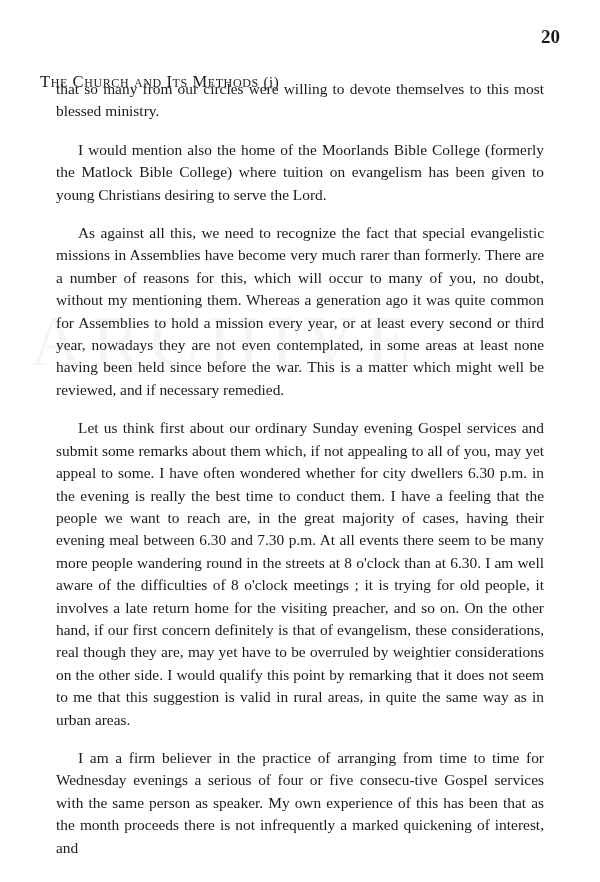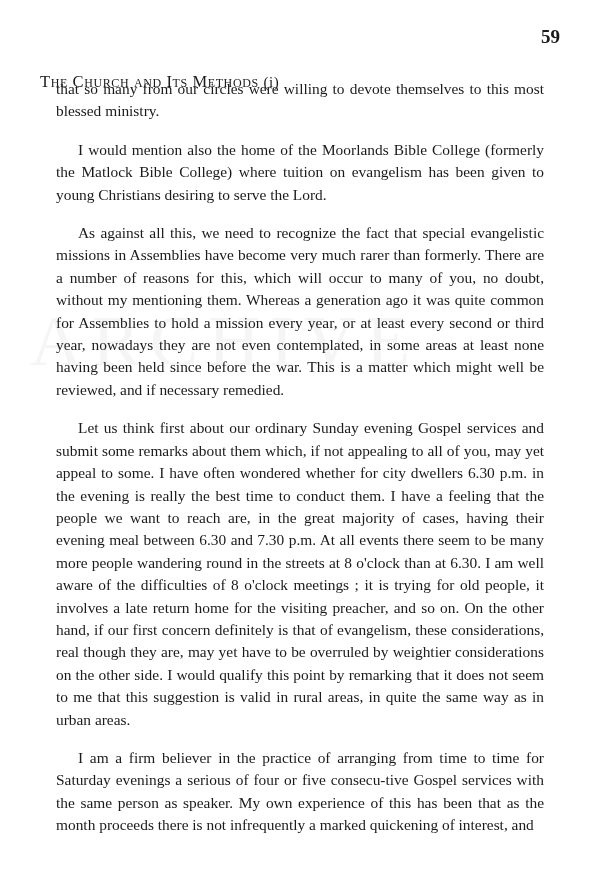--- a/index.html
+++ b/index.html
@@ -97,24 +97,24 @@
 <div class="page">
 
   <div class="watermark">1959</div>
   <div class="watermark2">ARCHIVE</div>
 
   <div class="header">
     <div class="running-head">
       <span>The Church and Its Methods</span>
       <span class="small">(i)</span>
     </div>
-    <div class="folio">59</div>
+    <div class="folio">20</div>
   </div>
 
   <div class="body-text">
     <p>that so many from our circles were willing to devote themselves to this most blessed ministry.</p>
     <p class="indent">I would mention also the home of the Moorlands Bible College (formerly the Matlock Bible College) where tuition on evangelism has been given to young Christians desiring to serve the Lord.</p>
     <p class="indent">As against all this, we need to recognize the fact that special evangelistic missions in Assemblies have become very much rarer than formerly.   There are a number of reasons for this, which will occur to many of you, no doubt, without my mentioning them.   Whereas a generation ago it was quite common for Assemblies to hold a mission every year, or at least every second or third year, nowadays they are not even contemplated, in some areas at least none having been held since before the war.   This is a matter which might well be reviewed, and if necessary remedied.</p>
     <p class="indent">Let us think first about our ordinary Sunday evening Gospel services and submit some remarks about them which, if not appealing to all of you, may yet appeal to some.   I have often wondered whether for city dwellers 6.30 p.m. in the evening is really the best time to conduct them.   I have a feeling that the people we want to reach are, in the great majority of cases, having their evening meal between 6.30 and 7.30 p.m.   At all events there seem to be many more people wandering round in the streets at 8 o'clock than at 6.30.   I am well aware of the difficulties of 8 o'clock meetings ;  it is trying for old people, it involves a late return home for the visiting preacher, and so on.   On the other hand, if our first concern definitely is that of evangelism, these considerations, real though they are, may yet have to be overruled by weightier considerations on the other side.   I would qualify this point by remarking that it does not seem to me that this suggestion is valid in rural areas, in quite the same way as in urban areas.</p>
-    <p class="indent">I am a firm believer in the practice of arranging from time to time for Saturday evenings a serious of four or five consecu-tive Gospel services with the same person as speaker.   My own experience of this has been that as the month proceeds there is not infrequently a marked quickening of interest, and</p>
+    <p class="indent">I am a firm believer in the practice of arranging from time to time for Wednesday evenings a serious of four or five consecu-tive Gospel services with the same person as speaker.   My own experience of this has been that as the month proceeds there is not infrequently a marked quickening of interest, and</p>
   </div>
 
 </div>
 
 </body></html>

